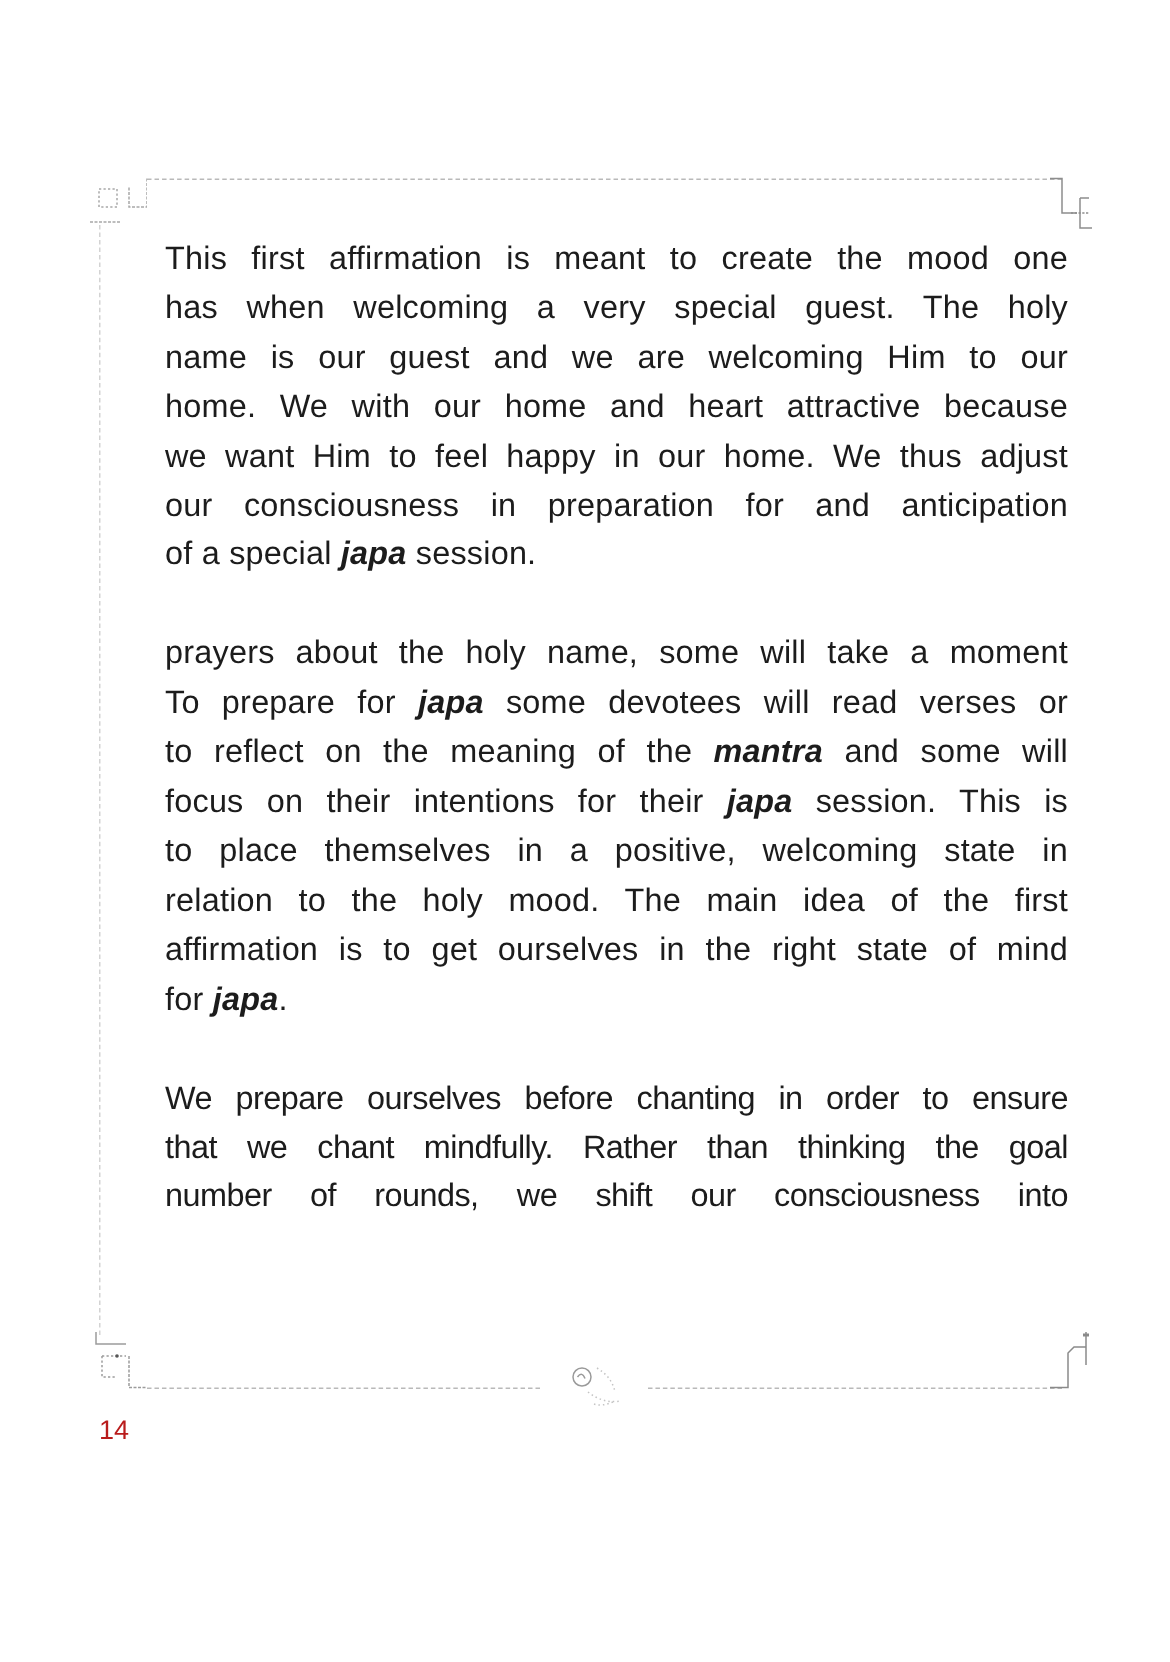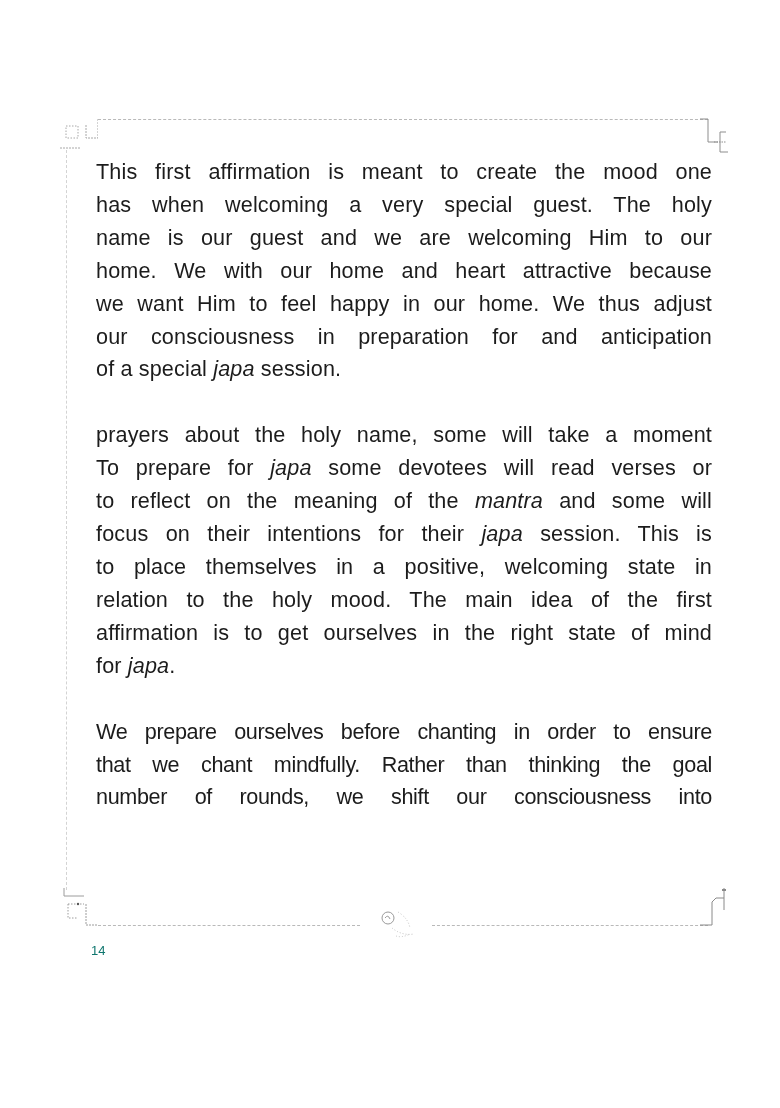--- a/index.html
+++ b/index.html
@@ -62,46 +62,45 @@
     .ornament svg { width: 100%; height: 100%; display: block; }
 
     
     .text-column {
       position: absolute;
       left: 96px;
       top: 156px;
       width: 616px;
     }
     .para {
-      margin: 0 0 33px 0;
+      margin: 0 0 33px 14px;
       font-size: 21.6px;
       line-height: 32.9px;
       text-align: justify;
       letter-spacing: 0.15px;
     }
     .para.tight { letter-spacing: -0.35px; }
     .line {
       display: block;
       text-align: justify;
       text-align-last: justify;
       white-space: nowrap;
     }
     .line.last {
       text-align-last: left;
     }
     .line .seg { white-space: pre; }
-    .line .it { font-style: italic; white-space: pre; }
+    .line .it { font-style: italic; white-space: pre; font-weight: bold; }
 
     .page-number {
       position: absolute;
       left: 66px;
       top: 943px;
-      font-size: 13px;
-      color: #0f766e;
-      margin-left: 25px;
+      font-size: 18px;
+      color: #b91c1c;
     }
   </style>
 </head>
 <body>
 
 <div class="page">
 
   <div class="frame-line frame-top"></div>
   <div class="frame-line frame-left"></div>
   <div class="frame-line frame-bottom-left"></div>

